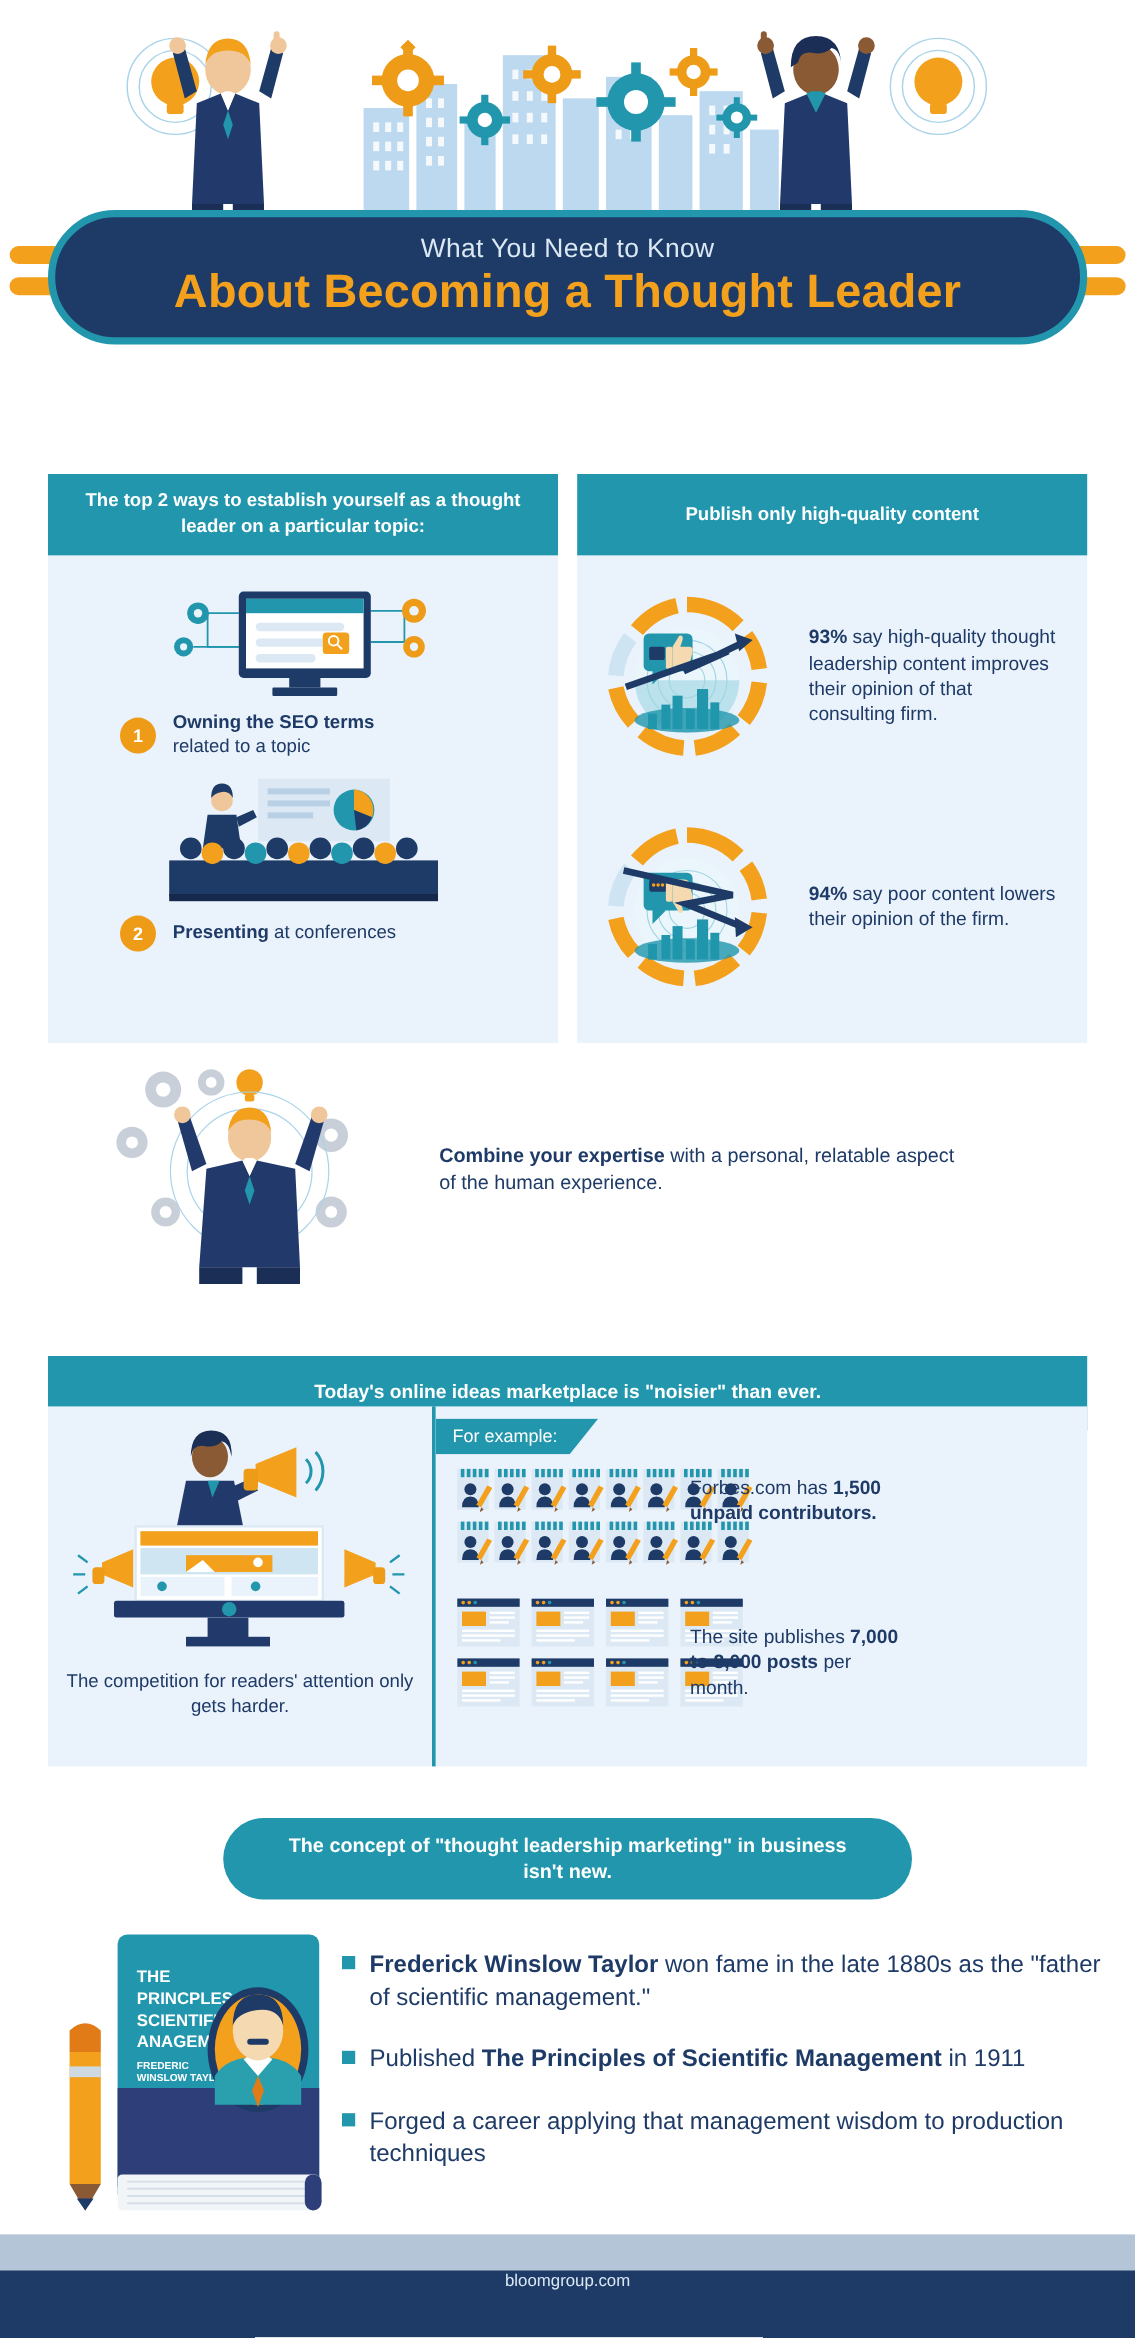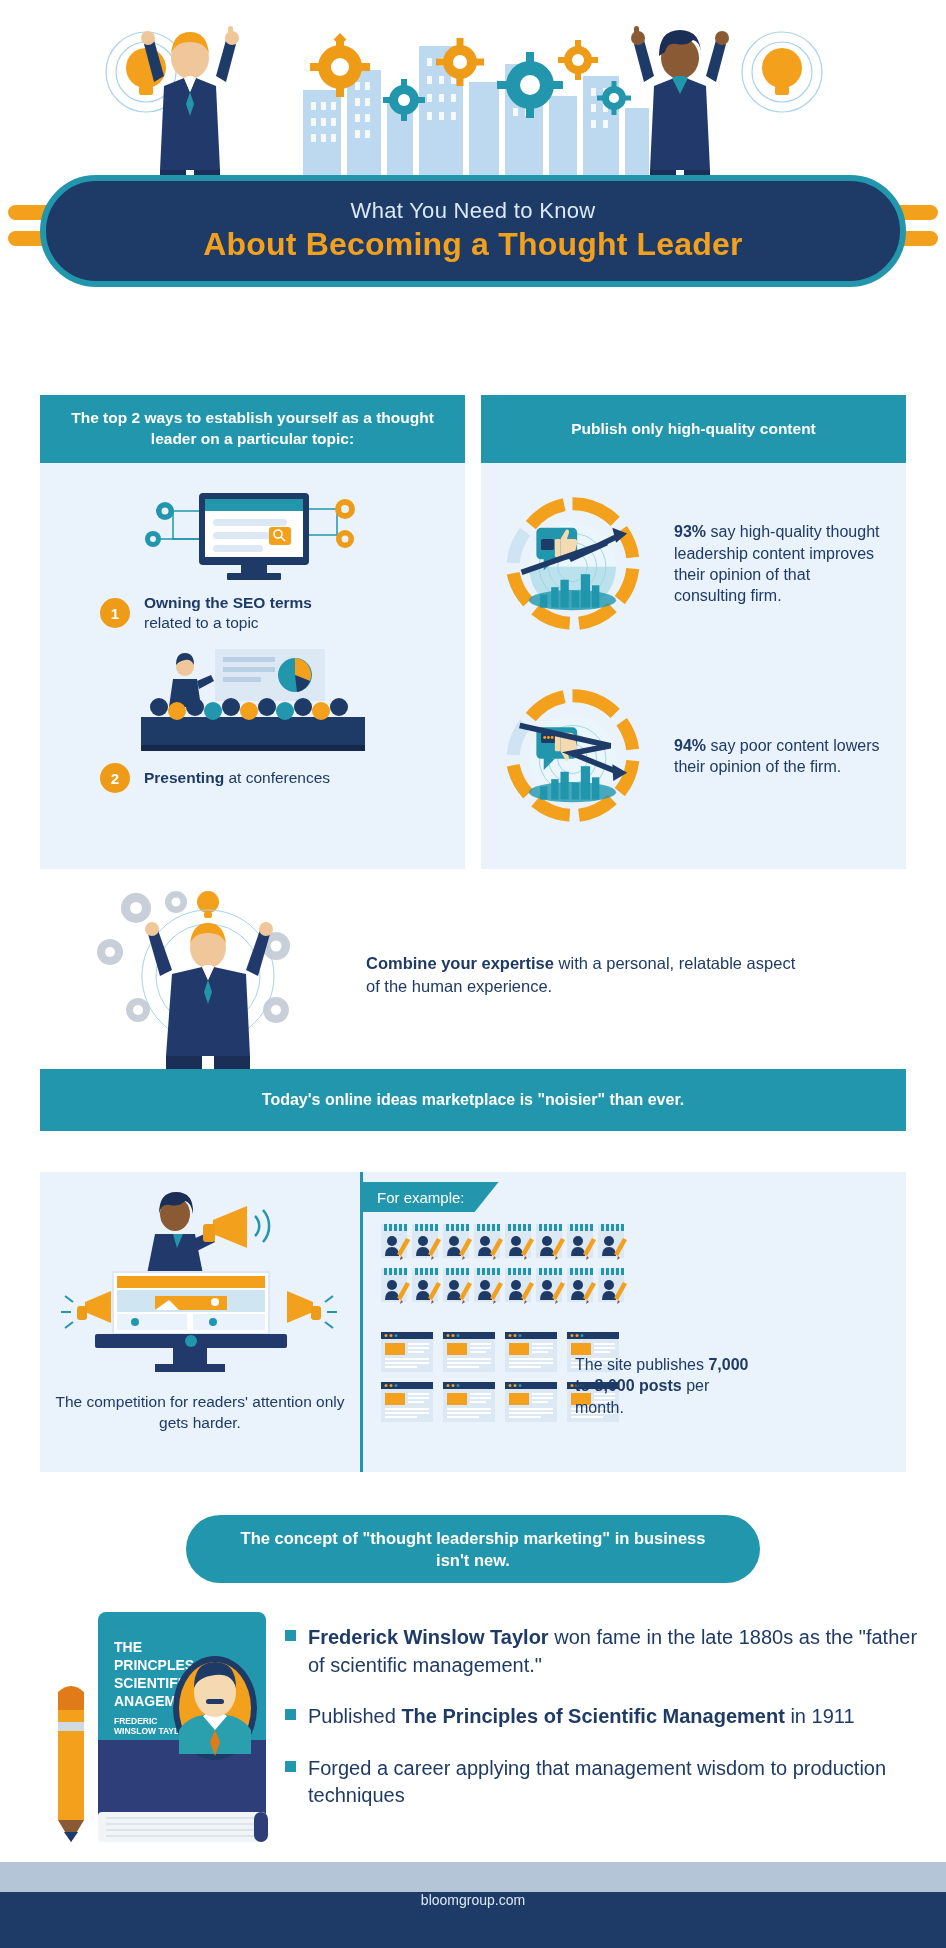--- a/index.html
+++ b/index.html
@@ -52,21 +52,21 @@
   }
   .title-line1 {
     color: #dbe9f5;
     font-size: 22px;
     font-weight: 300;
     letter-spacing: .3px;
     line-height: 1.15;
   }
   .title-line2 {
     color: #f3a01c;
-    font-size: 32px;
+    font-size: 39px;
     font-weight: 700;
     letter-spacing: .2px;
     line-height: 1.2;
     margin-top: 2px;
     text-align: right;
   }
   .tab-group { position: absolute; top: 205px; z-index: 4; }
   .tab-group.left  { left: 8px; }
   .tab-group.right { right: 8px; }
   .tab-bar {
@@ -158,21 +158,21 @@
     font-size: 16.5px;
     line-height: 1.4;
     max-width: 440px;
     margin-left: 6px;
   }
   .combine-text b { font-weight: 700; }
 
   
   .noisy-band {
     position: absolute;
-    top: 1069px;
+    top: 1130px;
     left: 40px;
     width: 866px;
     height: 62px;
     background: #2196ac;
     color: #fff;
     font-size: 16px;
     font-weight: 700;
     display: flex; align-items: center; justify-content: center;
   }
   .noisy-body {
@@ -837,20 +837,23 @@
         <use href="#crow" x="0" y="44"></use>
           <use href="#crow" x="31" y="44"></use>
           <use href="#crow" x="62" y="44"></use>
           <use href="#crow" x="93" y="44"></use>
         <use href="#crow" x="124" y="44"></use>
           <use href="#crow" x="155" y="44"></use>
           <use href="#crow" x="186" y="44"></use>
           <use href="#crow" x="217" y="44"></use>
       </svg>
 
+      <div class="noisy-stat" style="left:212px;top:58px">
+        <span>Forbes.com has </span><b>1,500 unpaid contributors.</b>
+      </div>
 
       <svg width="250" height="96" viewBox="0 0 250 96" style="position:absolute;left:18px;top:160px">
         <g id="pcard">
           <rect x="0" y="0" width="52" height="40" fill="#dce9f5"></rect>
           <rect x="0" y="0" width="52" height="7" fill="#1e3a66"></rect>
           <circle cx="5" cy="3.5" r="1.5" fill="#f3a01c"></circle>
             <circle cx="10" cy="3.5" r="1.5" fill="#f3a01c"></circle>
             <circle cx="15" cy="3.5" r="1.5" fill="#2196ac"></circle>
           <rect x="4" y="11" width="20" height="12" fill="#f3a01c"></rect>
           <g fill="#ffffff">

